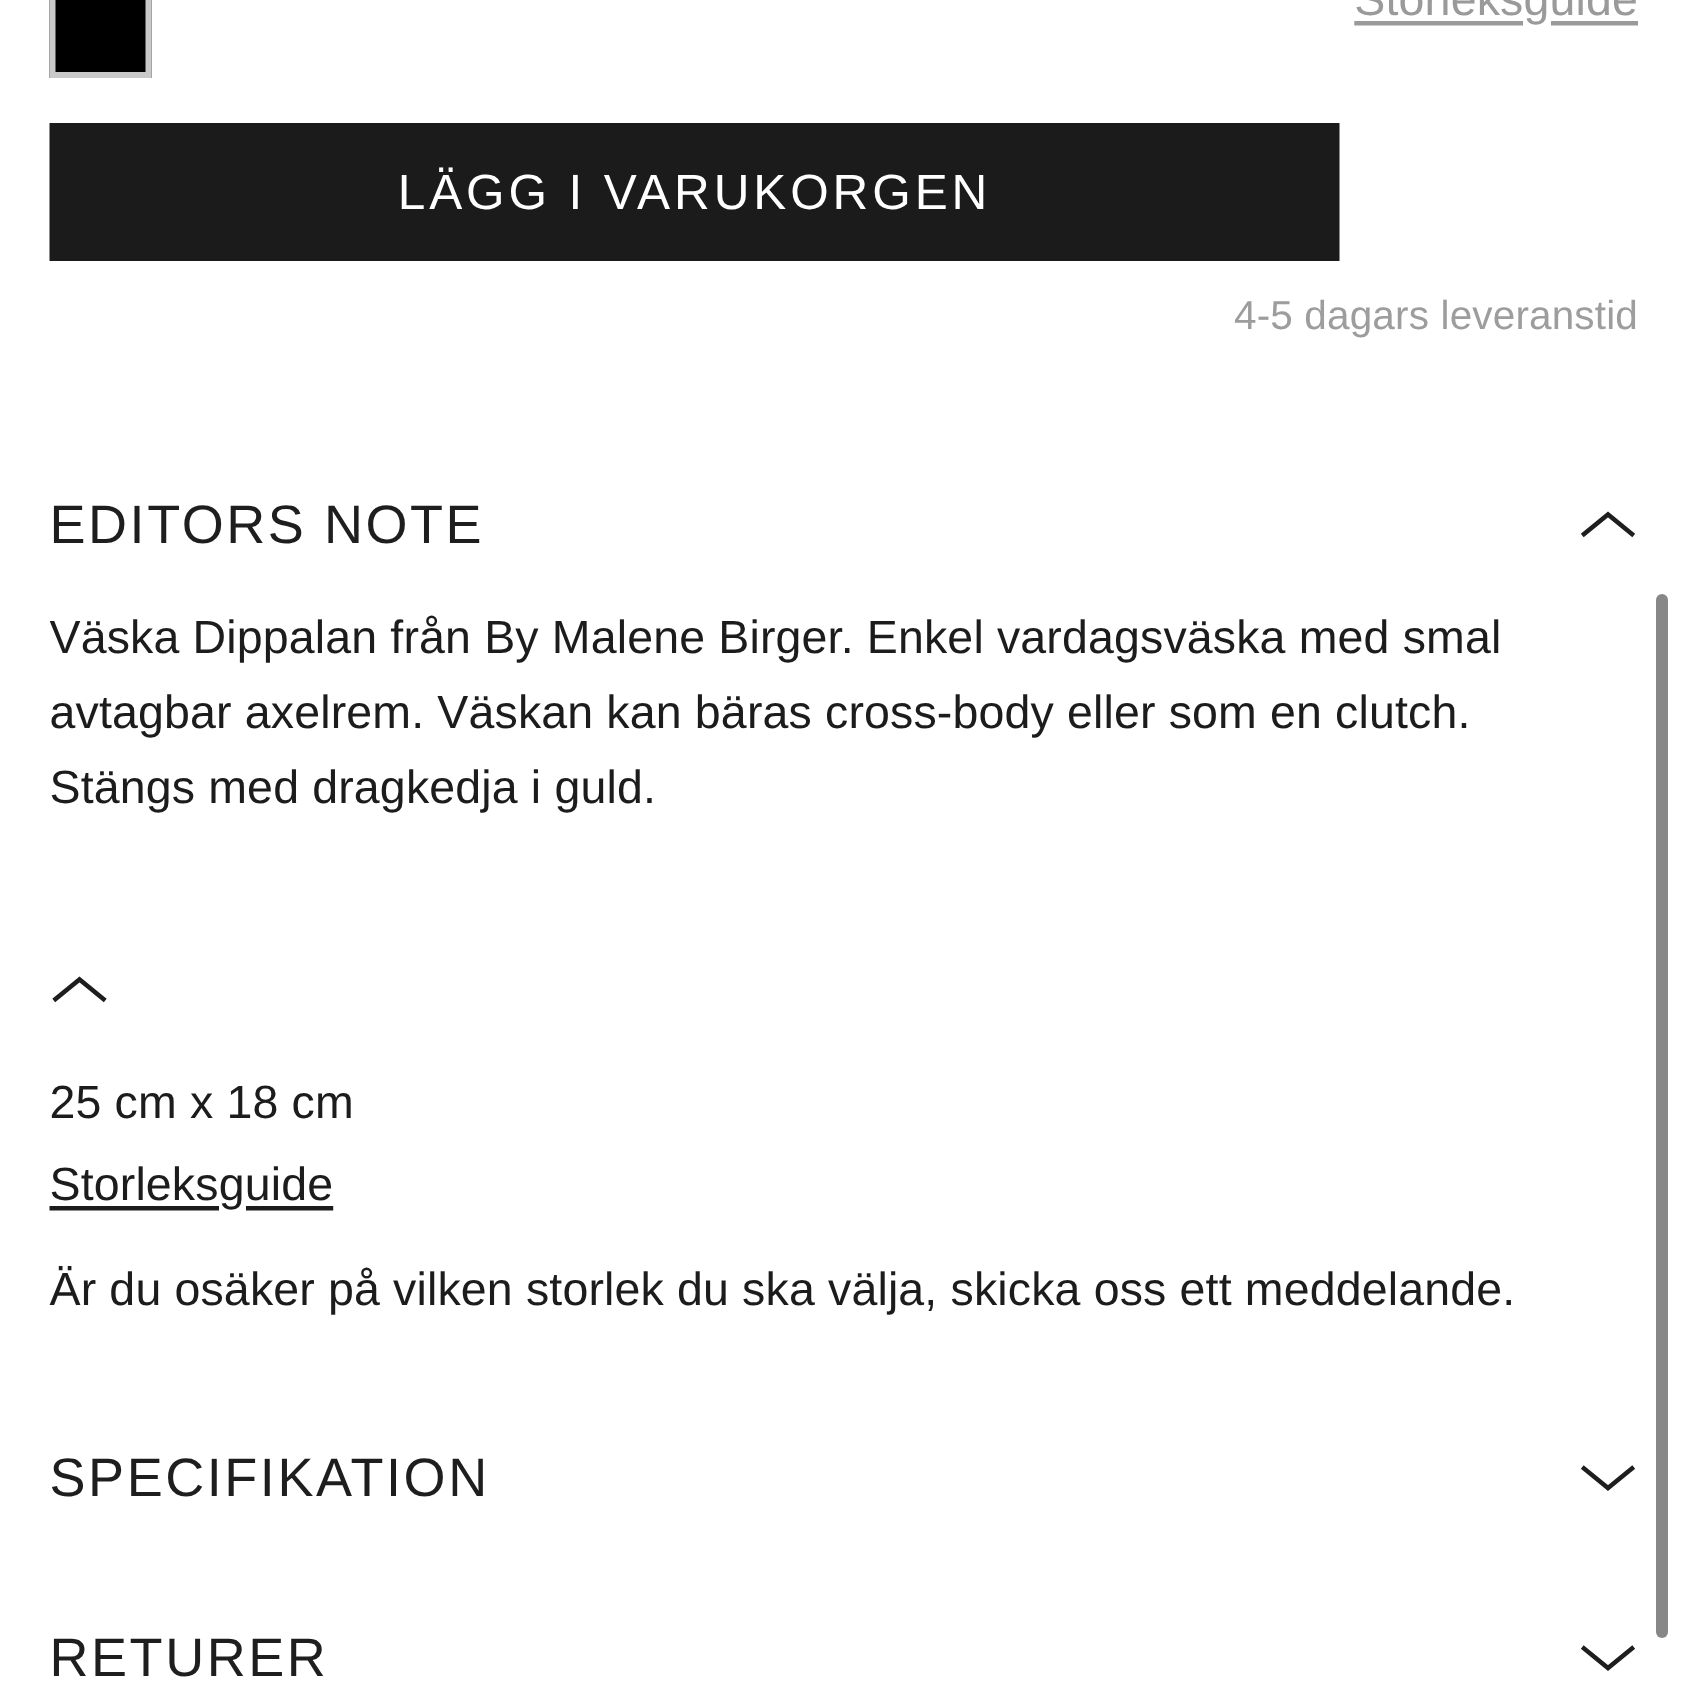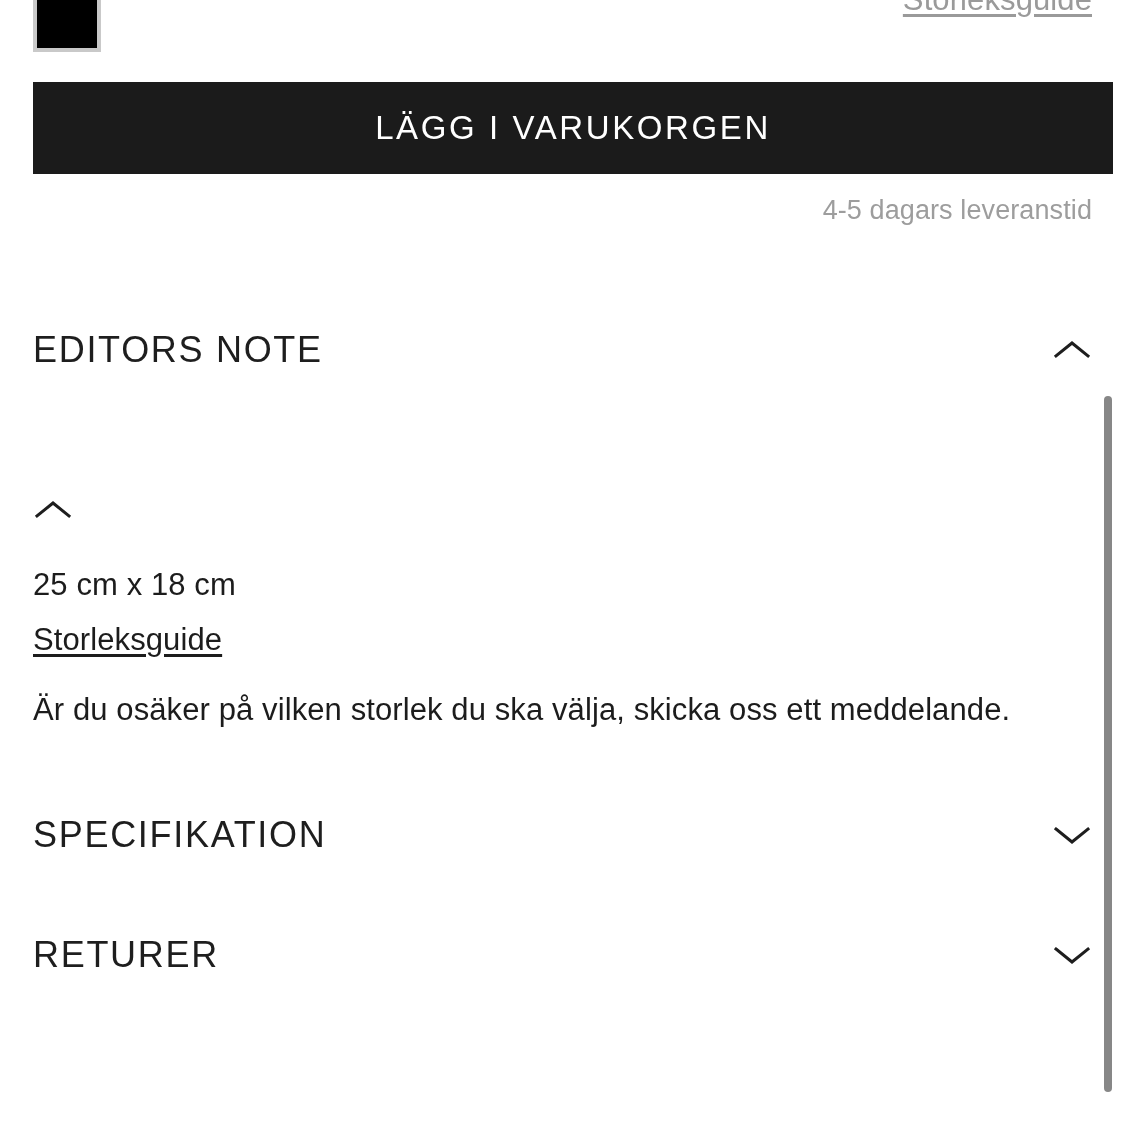--- a/index.html
+++ b/index.html
@@ -52,21 +52,21 @@
     letter-spacing: 0.1px;
     cursor: pointer;
     white-space: nowrap;
   }
 
   
   .cart-button {
     position: absolute;
     left: 33px;
     top: 82px;
-    width: 1080px;
+    width: 860px;
     height: 92px;
     background: #1b1b1b;
     border: none;
     color: #ffffff;
     font-family: "Liberation Sans", sans-serif;
     font-size: 33px;
     letter-spacing: 2.6px;
     text-align: center;
     line-height: 92px;
     cursor: pointer;
@@ -198,20 +198,23 @@
 
     <div class="acc-section">
       <div class="acc-header">
         <span class="acc-title">EDITORS NOTE</span>
         <span class="chev">
           <svg width="40" height="24" viewBox="0 0 40 24" fill="none">
             <path d="M4 18 L20 5 L36 18" stroke="#1e1e1e" stroke-width="3" stroke-linecap="square" fill="none"></path>
           </svg>
         </span>
       </div>
+      <div class="acc-body">
+        <p class="body-paragraph">Väska Dippalan från By Malene Birger. Enkel vardagsväska med smal avtagbar axelrem. Väskan kan bäras cross-body eller som en clutch. Stängs med dragkedja i guld.</p>
+      </div>
     </div>
 
     <div class="acc-section" style="margin-top:60px;">
       <div class="acc-header">
         <span class="chev">
           <svg width="40" height="24" viewBox="0 0 40 24" fill="none">
             <path d="M4 18 L20 5 L36 18" stroke="#1e1e1e" stroke-width="3" stroke-linecap="square" fill="none"></path>
           </svg>
         </span>
       </div>

